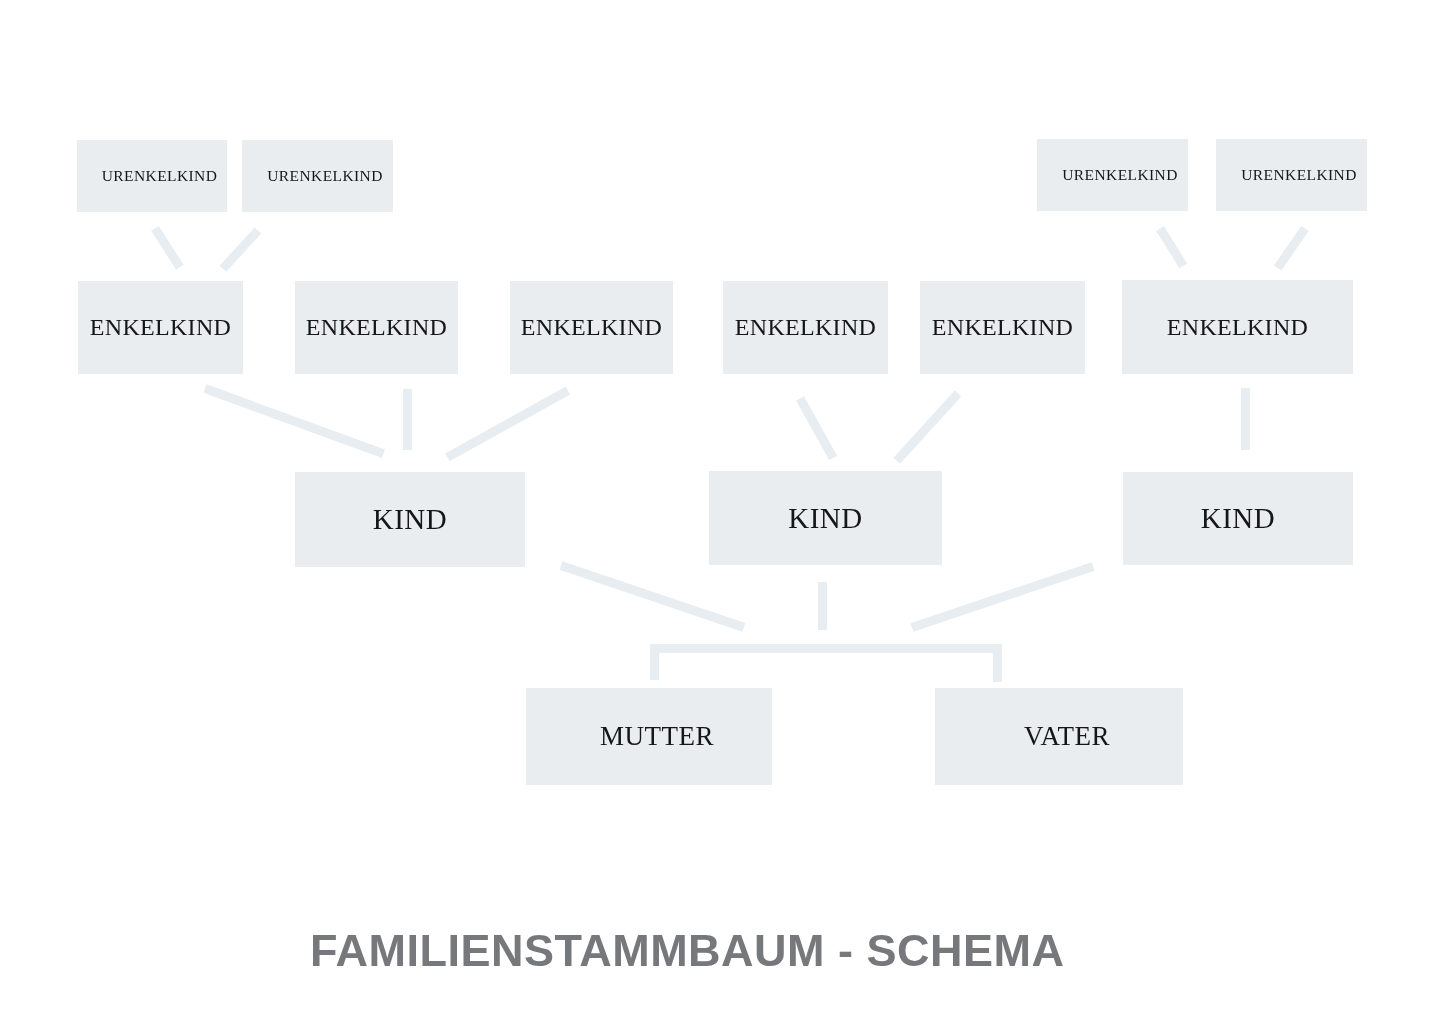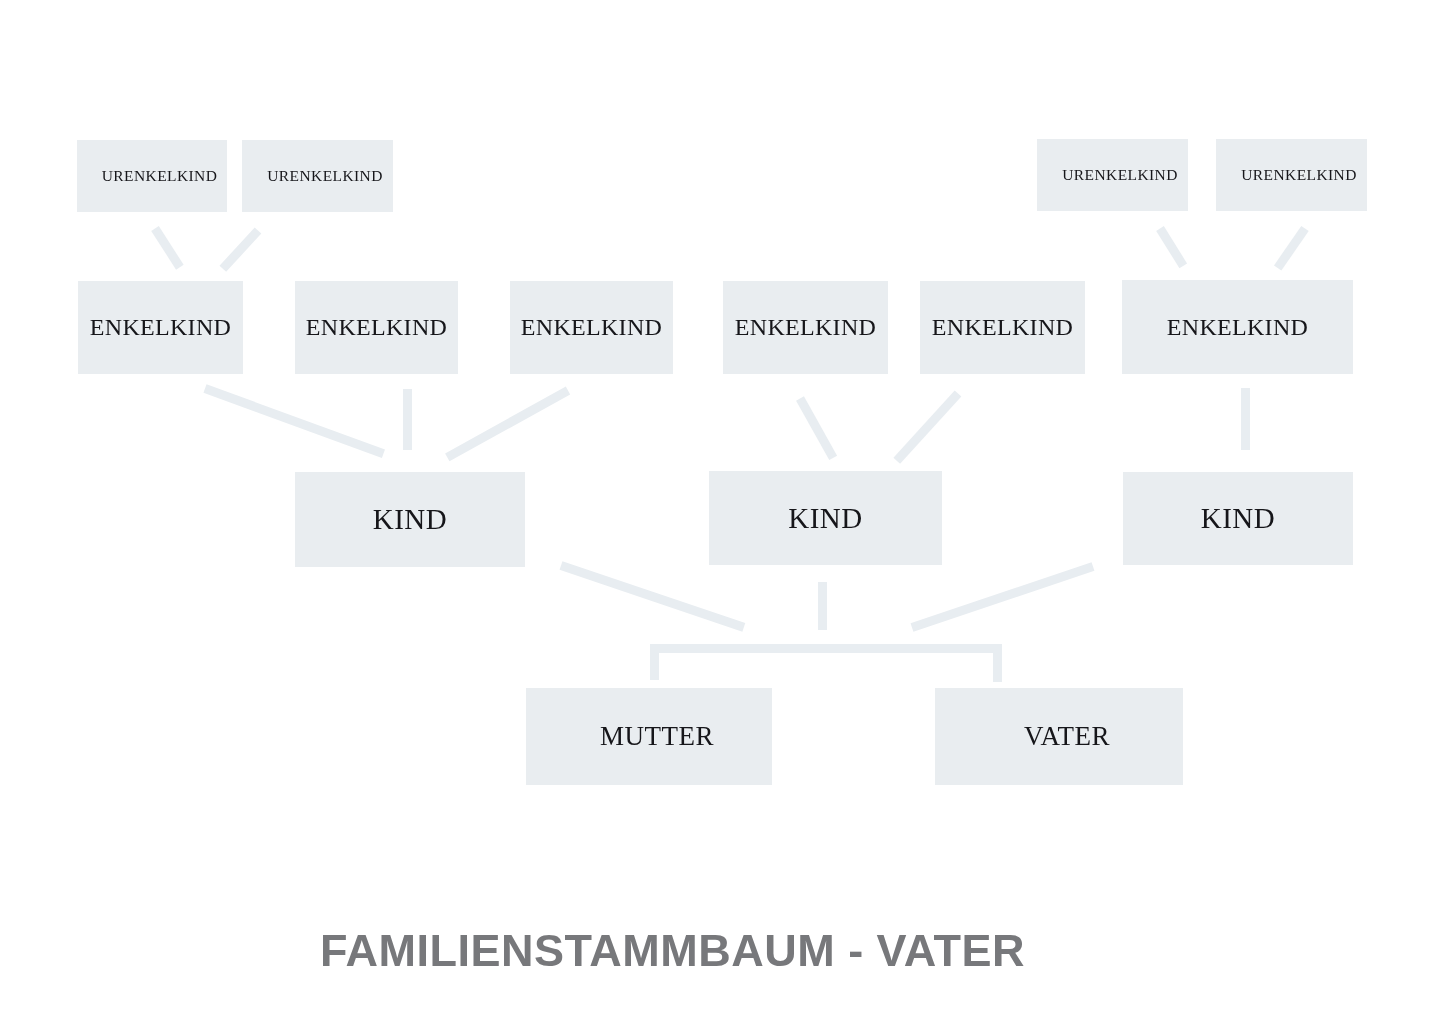--- a/index.html
+++ b/index.html
@@ -87,15 +87,15 @@
   <div class="node e" style="left:920px;top:281px;width:165px;height:93px;">ENKELKIND</div>
   <div class="node e" style="left:1122px;top:280px;width:231px;height:94px;">ENKELKIND</div>
 
   <div class="node k" style="left:295px;top:472px;width:230px;height:95px;">KIND</div>
   <div class="node k" style="left:709px;top:471px;width:233px;height:94px;">KIND</div>
   <div class="node k" style="left:1123px;top:472px;width:230px;height:93px;">KIND</div>
 
   <div class="node p" style="left:526px;top:688px;width:230px;height:97px;">MUTTER</div>
   <div class="node p" style="left:910px;top:688px;width:232px;height:97px;margin-left:25px;">VATER</div>
 
-  <div class="title">FAMILIENSTAMMBAUM - VATER</div>
+  <div class="title">FAMILIENSTAMMBAUM - SCHEMA</div>
 
 </div>
 
 </body></html>

